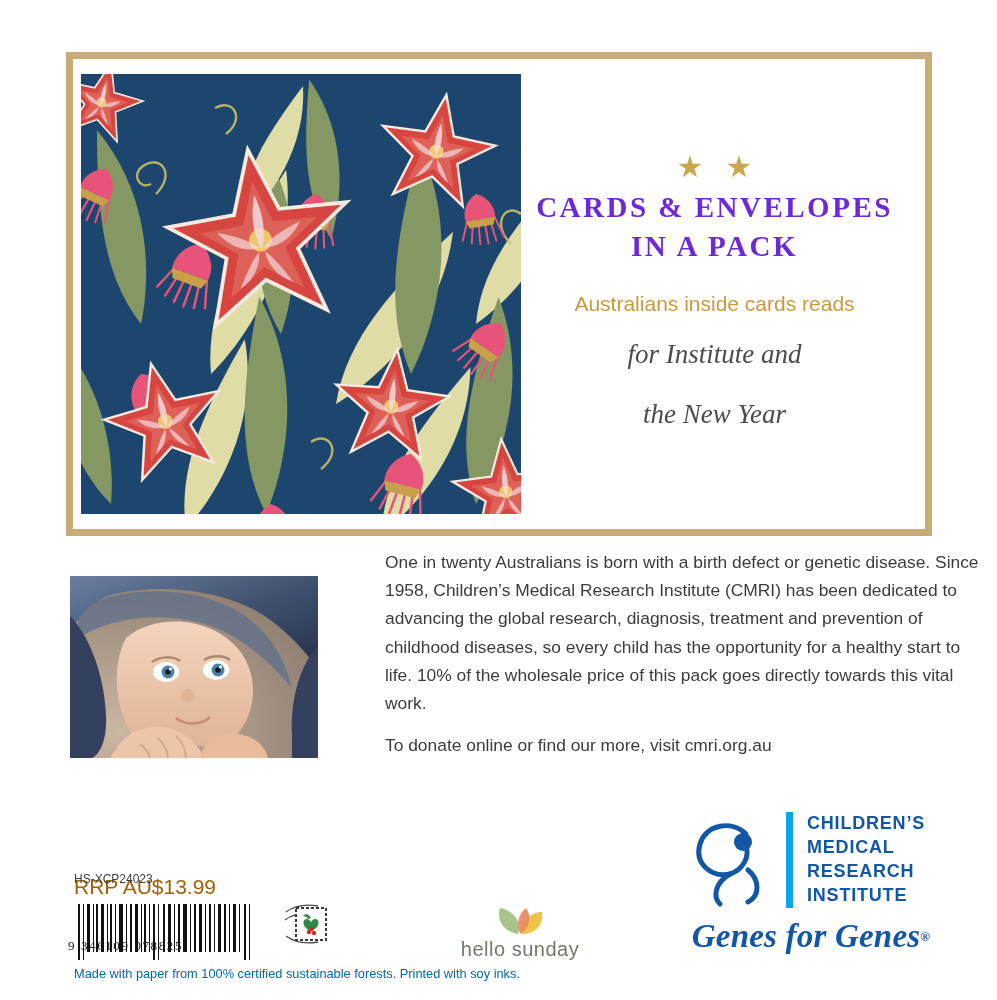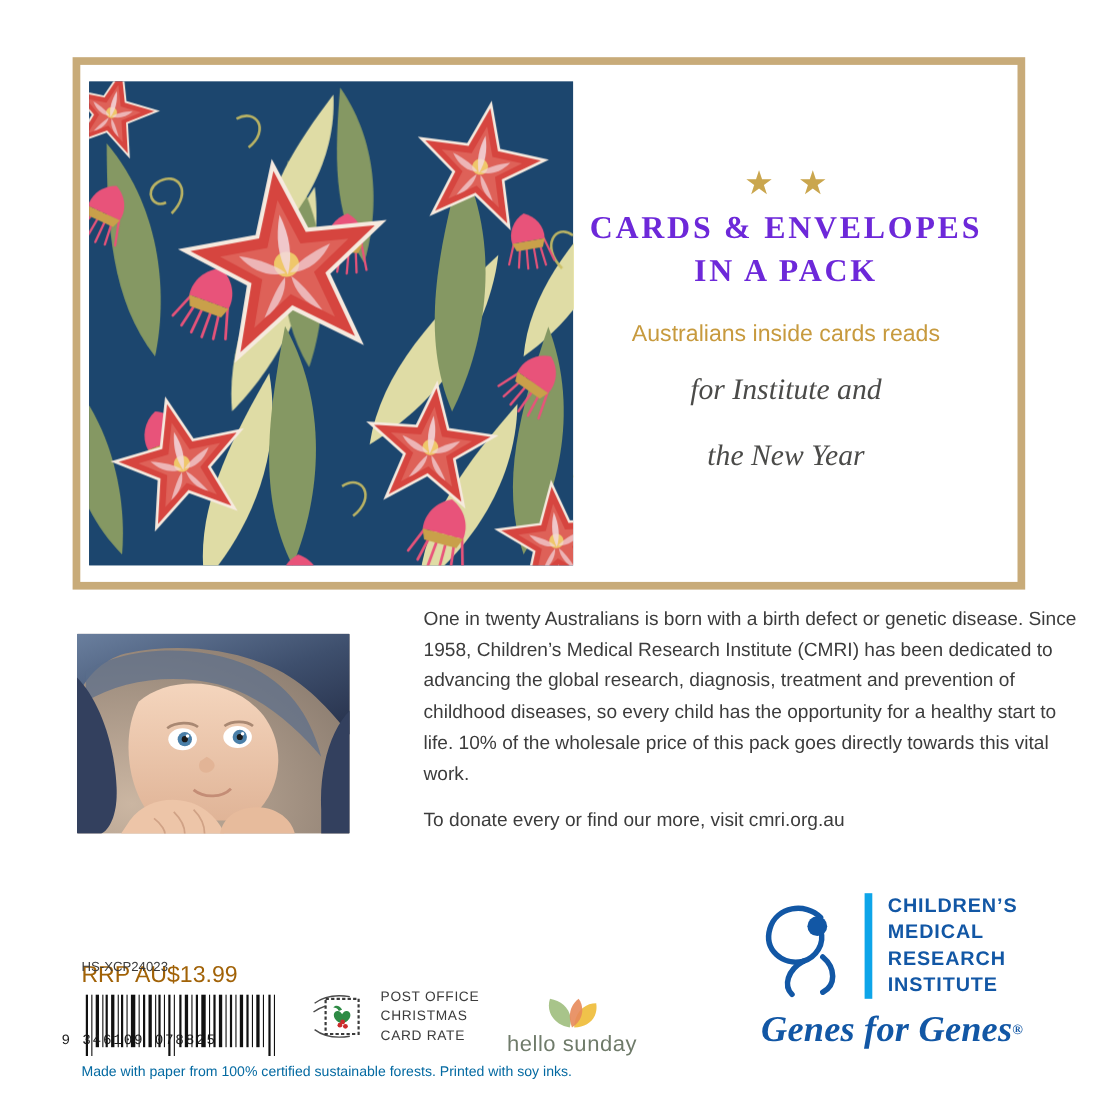--- a/index.html
+++ b/index.html
@@ -143,26 +143,26 @@
   }
   .barcode {
     position: absolute;
     left: 74px;
     top: 904px;
     width: 182px;
     height: 56px;
   }
   .barcode-digits {
     position: absolute;
-    left: 56px;
+    left: 68px;
     top: 938px;
     font-size: 13px;
     letter-spacing: 1.6px;
     color: #1a1a1a;
-    font-family: Liberation Mono, monospace;
+    font-family: Liberation Serif, serif;
   }
   .stamp-block {
     position: absolute;
     left: 284px;
     top: 898px;
     display: flex;
     align-items: center;
     gap: 10px;
   }
   .stamp-text {
@@ -378,21 +378,21 @@
       <g stroke="#d0a286" stroke-width="1.6" fill="none">
         <path d="M70,168 C78,174 80,180 80,182"></path>
         <path d="M88,162 C96,170 98,178 98,182"></path>
         <path d="M106,160 C114,168 116,176 116,182"></path>
       </g>
     </svg>
   </div>
 
   <div class="copy">
     <p>One in twenty Australians is born with a birth defect or genetic disease. Since 1958, Children’s Medical Research Institute (CMRI) has been dedicated to advancing the global research, diagnosis, treatment and prevention of childhood diseases, so every child has the opportunity for a healthy start to life. 10% of the wholesale price of this pack goes directly towards this vital work.</p>
-    <p>To donate every or find our more, visit cmri.org.au</p>
+    <p>To donate online or find our more, visit cmri.org.au</p>
   </div>
 
   <div class="rrp">RRP AU$13.99</div>
   <div class="sku">HS-XCP24023</div>
 
   <div class="barcode">
     <svg width="182" height="56" viewBox="0 0 182 56">
       <rect width="182" height="56" fill="#ffffff"></rect>
       <g fill="#111111">
         <rect x="4" y="0" width="2" height="56"></rect>
@@ -445,25 +445,20 @@
       </g>
       <rect x="12" y="10" width="30" height="32" fill="#ffffff" stroke="#3a3a3a" stroke-width="2" stroke-dasharray="3 2"></rect>
       <g>
         <path d="M22,30 C18,26 19,21 23,21 C25,21 26,22.5 27,24 C28,22.5 29,21 31,21 C35,21 36,26 32,30 C29,33 25,33 22,30 Z" fill="#2e8b45"></path>
         <path d="M27,20 C25,16 21,15 19,18 C21,18 23,19 24,21 Z" fill="#2e8b45"></path>
         <circle cx="25" cy="34" r="2.2" fill="#cc2b2b"></circle>
         <circle cx="30" cy="35" r="2.2" fill="#cc2b2b"></circle>
         <circle cx="27.5" cy="31" r="2.2" fill="#cc2b2b"></circle>
       </g>
     </svg>
-    <div class="stamp-text">
-      <div>POST OFFICE</div>
-      <div>CHRISTMAS</div>
-      <div>CARD RATE</div>
-    </div>
   </div>
 
   <div class="hello-sunday">
     <svg width="120" height="42" viewBox="0 0 120 42" style="display:block;margin:0 auto;">
       <path d="M58,38 C44,36 36,24 40,12 C52,14 62,24 58,38 Z" fill="#a8c48a"></path>
       <path d="M62,38 C62,26 70,16 82,16 C84,28 76,38 62,38 Z" fill="#f0c24a"></path>
       <path d="M60,38 C56,28 58,18 66,12 C72,20 70,32 60,38 Z" fill="#e78a5a" opacity="0.9"></path>
     </svg>
     <div class="hs-word">hello sunday</div>
   </div>

